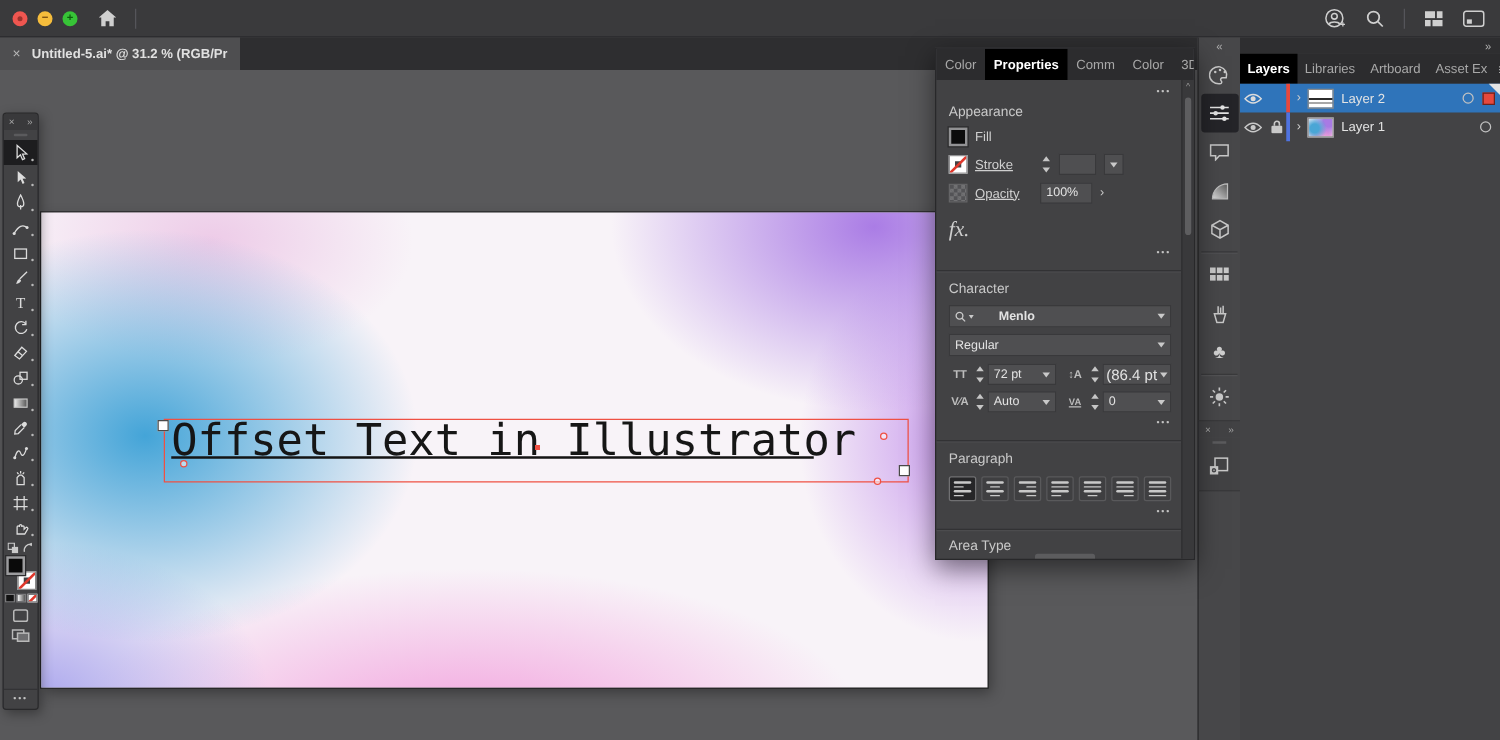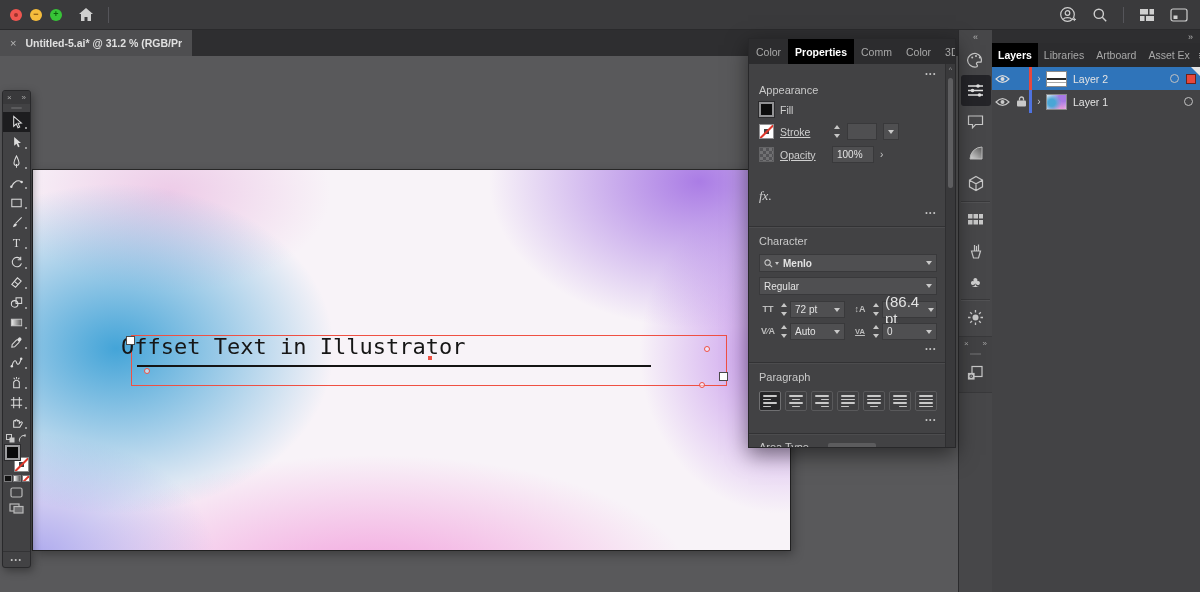--- a/index.html
+++ b/index.html
@@ -34,22 +34,22 @@
     box-shadow:0 0 0 1px rgba(15,15,15,.65),3px 4px 10px rgba(0,0,0,.35);
     background:
       radial-gradient(ellipse 300px 210px at 88% 3%, rgba(166,118,228,.95) 0%, rgba(166,118,228,0) 70%),
       radial-gradient(ellipse 230px 260px at 99% 48%, rgba(188,132,234,.9) 0%, rgba(188,132,234,0) 62%),
       radial-gradient(ellipse 330px 250px at 11% 47%, rgba(58,160,214,.95) 0%, rgba(58,160,214,0) 66%),
       radial-gradient(ellipse 280px 190px at 0% 102%, rgba(164,160,236,.9) 0%, rgba(164,160,236,0) 65%),
       radial-gradient(ellipse 480px 190px at 45% 108%, rgba(242,158,220,.95) 0%, rgba(242,158,220,0) 66%),
       radial-gradient(ellipse 260px 160px at 18% 6%, rgba(236,199,230,.9) 0%, rgba(236,199,230,0) 62%),
       #f8f3f8}
   .bbox{position:absolute;left:98px;top:165px;width:594px;height:49px;border:1px solid #ef5043}
-  .art-text{position:absolute;left:88px;top:166px;font-family:"DejaVu Sans Mono","Liberation Mono",monospace;
-            font-size:22px;line-height:1;color:#161616;white-space:nowrap}
+  .art-text{position:absolute;left:104px;top:166px;font-family:"DejaVu Sans Mono","Liberation Mono",monospace;
+            font-size:35px;line-height:1;color:#161616;white-space:nowrap}
   .baseline{position:absolute;left:104px;top:195px;width:514px;height:2px;background:#141414}
   .handle{position:absolute;width:9px;height:9px;background:#fff;border:1px solid #4a4a4a;box-sizing:border-box;z-index:3}
   .h-tl{left:93px;top:166px}.h-br{left:686px;top:202px}
   .anchor{position:absolute;width:6px;height:6px;border:1px solid #ef5043;border-radius:50%;
           background:rgba(255,255,255,.55);box-sizing:border-box}
   .a1{left:111px;top:198px}.a2{left:671px;top:176px}.a3{left:666px;top:212px}
   .center-dot{position:absolute;left:395px;top:186px;width:4px;height:4px;background:#ef5043}
 
   
   .ltb{position:absolute;left:2px;top:90px;width:29px;height:478px;background:#424244;
@@ -111,25 +111,25 @@
   .sw-stroke i{position:absolute;inset:4px;background:#424244}
   .sw-stroke em{position:absolute;left:-3px;right:-3px;top:6px;height:2px;background:#df382c;transform:rotate(-45deg)}
   .sw-op{border:1px solid #6a6a6c;opacity:.85;
      background-image:linear-gradient(45deg,#7a7a7c 25%,transparent 25%,transparent 75%,#7a7a7c 75%),
                       linear-gradient(45deg,#7a7a7c 25%,#57575a 25%,#57575a 75%,#7a7a7c 75%);
      background-size:6px 6px;background-position:0 0,3px 3px}
   .plbl{font-size:10.5px;color:#cfcfcf;width:46px;flex:0 0 auto}
   .plbl.link{text-decoration:underline}
   .pfield{height:17px;background:#4f4f51;border:1px solid #39393b;display:flex;align-items:center;
           font-size:10px;color:#e3e3e3;padding:0 4px;box-sizing:border-box}
-  .fx-row{margin-top:25px;font-family:"Liberation Serif",serif;font-style:italic;font-size:13px;color:#cfcfcf}
+  .fx-row{margin-top:11px;font-family:"Liberation Serif",serif;font-style:italic;font-size:17px;color:#cfcfcf}
   .more-row{height:13px;display:flex;justify-content:flex-end;align-items:center;margin-top:2px}
   .sec-div{height:1px;background:#323234;box-shadow:0 1px 0 #4c4c4e;margin:7px -10px 0 -10px}
   .wide-field{margin-top:7px;height:18px}
-  .wide-field .txt{font-weight:600;margin-left:4px}
+  .wide-field .txt{font-weight:600;margin-left:20px}
   .srch-dd{width:0;height:0;border-left:2.5px solid transparent;border-right:2.5px solid transparent;
            border-top:3px solid #c9c9c9;margin-left:2px}
   .char-grid .pfield{flex:1;min-width:0}
   .cicon{width:18px;flex:0 0 auto;color:#bdbdbd;font-size:9px;text-align:center;line-height:1;font-weight:700}
   .cicon.stack{display:flex;flex-direction:column;font-size:7.5px}
   .chalf{display:flex;align-items:center;gap:2px;flex:1;min-width:0}
   .para-row{display:flex;gap:4px;margin-top:8px}
   .p-btn{width:22px;height:20px;background:#3f3f41;border:1px solid #59595b;border-radius:2px;
          display:flex;flex-direction:column;justify-content:center;gap:2px;padding:3px;box-sizing:border-box}
   .p-btn.active{background:#262628;border-color:#707072}
@@ -474,21 +474,21 @@
               <span>72 pt</span>
               <span class="dd-arrow"></span>
             </span>
         </span>
         <span class="chalf">
           <span class="cicon">↕A</span>
           <span class="stepper">
               <i class="u"></i>
               <i class="d"></i>
             </span>
-          <span class="pfield" style="font-size:15px;padding:0 2px">
+          <span class="pfield" style="font-size:12px;padding:0 2px">
               <span>(86.4 pt</span>
               <span class="dd-arrow"></span>
             </span>
         </span>
       </div>
       <div class="prow char-grid" style="margin-top:5px">
         <span class="chalf">
           <span class="cicon">V⁄A</span>
           <span class="stepper">
               <i class="u"></i>

